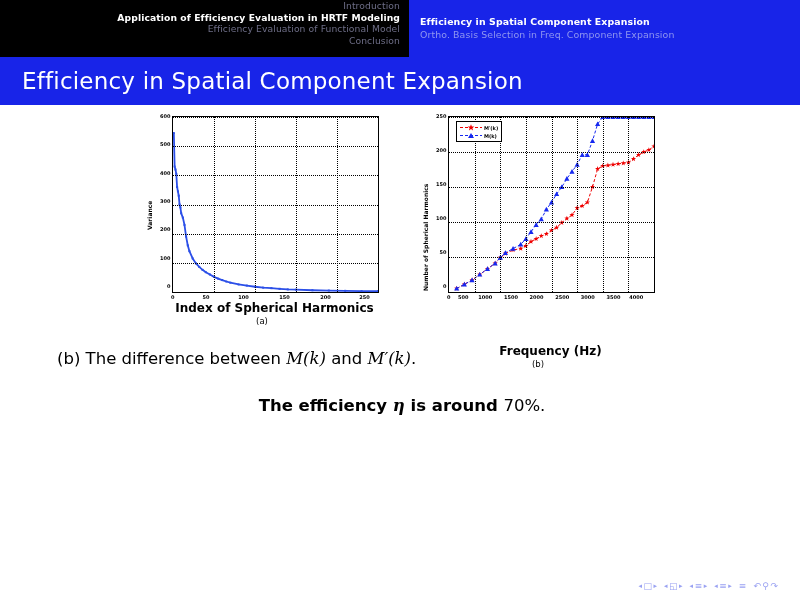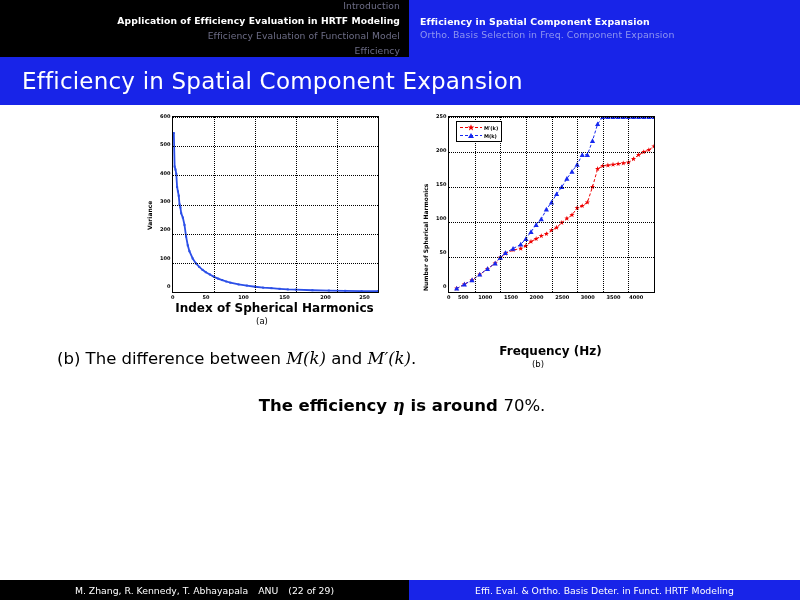--- a/index.html
+++ b/index.html
@@ -20,21 +20,21 @@
     display: flex;
     width: 800px;
     height: 57px;
     background: #0a0a0a;
   }
   .headbar-left {
     width: 409px;
     background: #000000;
     display: flex;
     flex-direction: column;
-    justify-content: space-between;
+    justify-content: flex-start;
     align-items: flex-end;
     padding-right: 9px;
     box-sizing: border-box;
   }
   .headbar-right {
     flex: 1;
     background: #1824e8;
     display: flex;
     flex-direction: column;
     justify-content: center;
@@ -297,21 +297,21 @@
   }
 </style>
 </head>
 <body>
 
 <div class="headbar">
   <div class="headbar-left">
     <div class="nav-item">Introduction</div>
     <div class="nav-item active">Application of Efficiency Evaluation in HRTF Modeling</div>
     <div class="nav-item">Efficiency Evaluation of Functional Model</div>
-    <div class="nav-item">Efficiency</div>
+    <div class="nav-item">Conclusion</div>
   </div>
   <div class="headbar-right">
     <div class="subsec-item active">Efficiency in Spatial Component Expansion</div>
     <div class="subsec-item">Ortho. Basis Selection in Freq. Component Expansion</div>
   </div>
 </div>
 
 <div class="titlebar">
   <div class="slide-title">Efficiency in Spatial Component Expansion</div>
 </div>
@@ -574,24 +574,14 @@
       <span class="navsym-arrow">▸</span>
     </div>
     <span class="navsym-glyph">≡</span>
     <div class="navsym-group">
       <span class="navsym-glyph">↶</span>
       <span class="navsym-glyph">⚲</span>
       <span class="navsym-glyph">↷</span>
     </div>
   </div>
 
-  <div class="footbar">
-    <div class="foot-left">
-      <span>M. Zhang, R. Kennedy, T. Abhayapala</span>
-      <span>ANU</span>
-      <span>(22 of 29)</span>
-    </div>
-    <div class="foot-right">
-      <span>Effi. Eval. &amp; Ortho. Basis Deter. in Funct. HRTF Modeling</span>
-    </div>
-  </div>
 
 </div>
 
 </body></html>

